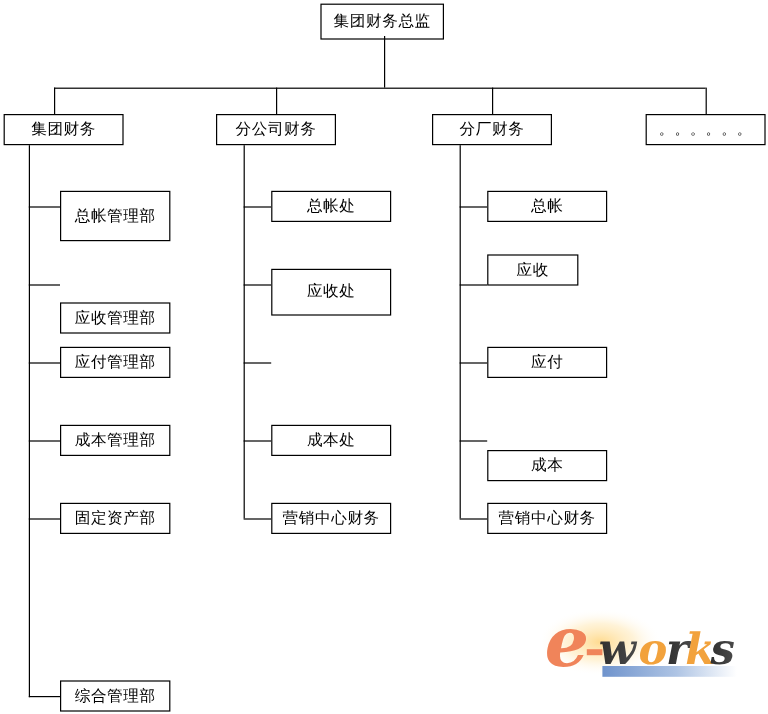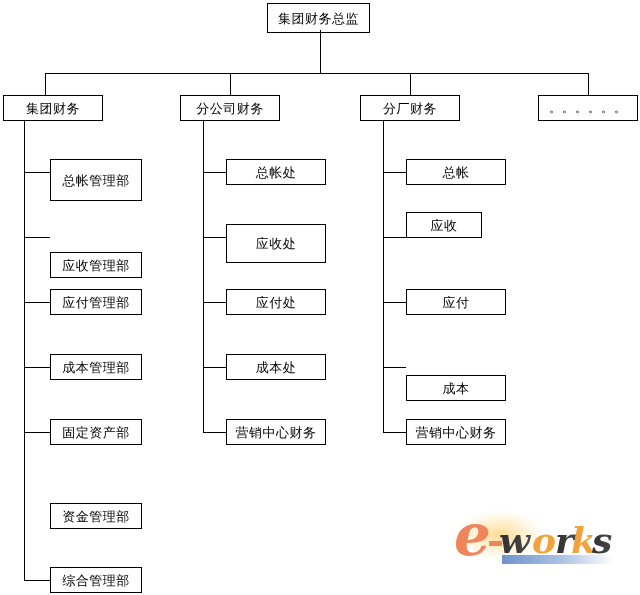--- a/index.html
+++ b/index.html
@@ -87,35 +87,33 @@
 
   <div class="edge h" style="left:24px; top:302px; width:26px;"></div>
   <div class="node leaf" style="left:50px; top:289px; width:92px; height:26px;">应付管理部</div>
 
   <div class="edge h" style="left:24px; top:367px; width:26px;"></div>
   <div class="node leaf" style="left:50px; top:354px; width:92px; height:26px;">成本管理部</div>
 
   <div class="edge h" style="left:24px; top:432px; width:26px;"></div>
   <div class="node leaf" style="left:50px; top:419px; width:92px; height:26px;">固定资产部</div>
 
-  <div class="node leaf" style="left:50px; top:503px; width:92px; height:26px;">资金管理部</div>
 
   <div class="edge h" style="left:24px; top:580px; width:26px;"></div>
   <div class="node leaf" style="left:50px; top:567px; width:92px; height:26px;">综合管理部</div>
 
   <div class="edge v" style="left:203px; top:121px; height:311px;"></div>
 
   <div class="edge h" style="left:203px; top:172px; width:23px;"></div>
   <div class="node leaf" style="left:226px; top:159px; width:100px; height:26px;">总帐处</div>
 
   <div class="edge h" style="left:203px; top:237px; width:23px;"></div>
   <div class="node leaf" style="left:226px; top:224px; width:100px; height:39px;">应收处</div>
 
   <div class="edge h" style="left:203px; top:302px; width:23px;"></div>
-  <div class="node leaf" style="left:226px; top:289px; width:100px; height:26px;">应付处</div>
 
   <div class="edge h" style="left:203px; top:367px; width:23px;"></div>
   <div class="node leaf" style="left:226px; top:354px; width:100px; height:26px;">成本处</div>
 
   <div class="edge h" style="left:203px; top:432px; width:23px;"></div>
   <div class="node leaf" style="left:226px; top:419px; width:100px; height:26px;">营销中心财务</div>
 
   <div class="edge v" style="left:383px; top:121px; height:311px;"></div>
 
   <div class="edge h" style="left:383px; top:172px; width:23px;"></div>

